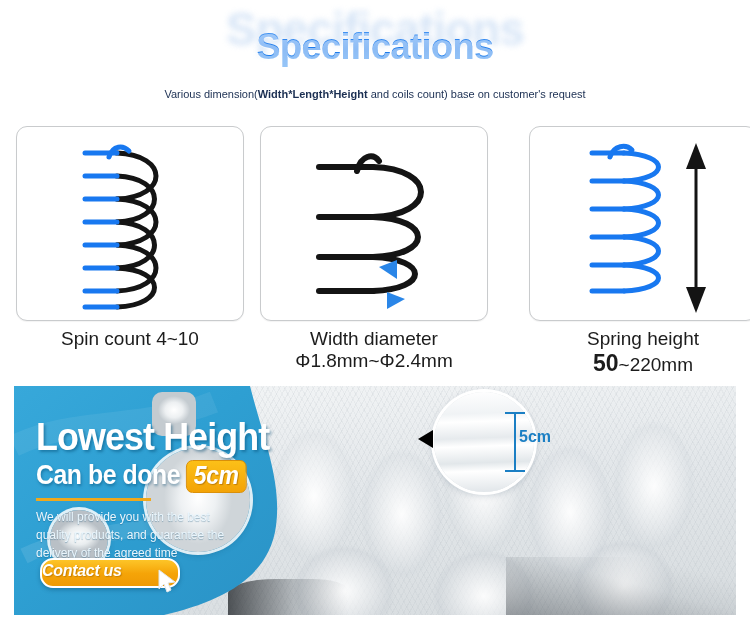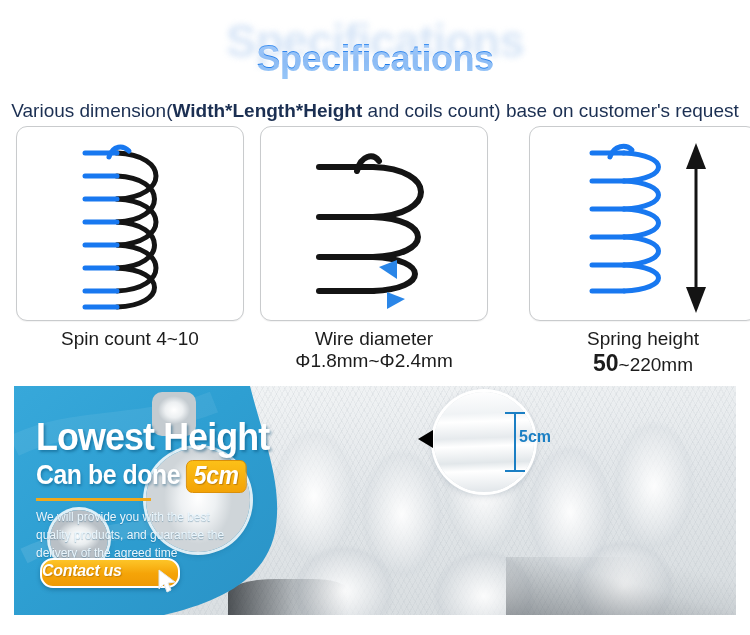--- a/index.html
+++ b/index.html
@@ -3,42 +3,42 @@
 <meta charset="utf-8">
 <style>
   html,body{margin:0;padding:0;background:#ffffff;}
   body{
     width:750px;height:635px;position:relative;overflow:hidden;
     font-family:"Liberation Sans","DejaVu Sans",sans-serif;
     -webkit-font-smoothing:antialiased;
   }
 
   
-  #header{position:absolute;left:0;top:12px;width:640px;height:120px;}
+  #header{position:absolute;left:0;top:0;width:640px;height:120px;}
 
   .ghost-title{
     position:absolute;left:0;top:2px;width:750px;text-align:center;
     font-size:46px;font-weight:bold;letter-spacing:-1px;
     color:#cfe0f5;
     filter:blur(3px);
     opacity:.85;
     user-select:none;
   }
   .main-title{
     position:absolute;left:0;top:26px;width:750px;text-align:center;
     font-size:36px;font-weight:bold;letter-spacing:-0.5px;
     color:#2684ee;
     background:linear-gradient(180deg,#4f9bf5 0%,#1b79ea 55%,#2d8cf0 100%);
     -webkit-background-clip:text;background-clip:text;
     -webkit-text-fill-color:transparent;
     text-shadow:0 1px 0 rgba(255,255,255,.5);
   }
   .subtitle{
     position:absolute;left:0;top:88px;width:750px;text-align:center;
-    font-size:19px;color:#1b2f52;white-space:nowrap;
+    font-size:11px;color:#1b2f52;white-space:nowrap;
   }
   .subtitle b{font-weight:bold;}
 
   
   #spec-row{position:absolute;left:0;top:126px;width:750px;height:248px;}
   .spec-card{position:absolute;top:0;width:230px;}
   .spec-card.c0{left:16px;}
   .spec-card.c1{left:260px;}
   .spec-card.c2{left:504px;margin-left:25px;}
 
@@ -242,21 +242,21 @@
           <path d="M96 44 C100 28 112 26 118 34"></path>
         </g>
 
         <g fill="#2a86e8">
           <polygon points="118,140 136,133 136,152"></polygon>
           <polygon points="144,172 126,165 126,182"></polygon>
         </g>
       </svg>
     </div>
     <div class="spec-caption">
-      <div class="cap-l1">Wire diameter</div>
+      <div class="cap-l1">Width diameter</div>
       <div class="cap-l2">Φ1.8mm~Φ2.4mm</div>
     </div>
   </div>
 
   <div class="spec-card c2">
     <div class="spec-frame">
       <svg width="228" height="195" viewBox="0 0 228 195">
         <g fill="none" stroke="#1878f0" stroke-linecap="round" stroke-width="5">
           <path d="M62 26 L94 26"></path>
           <path d="M94 26 C140 28 140 52 94 54"></path>

